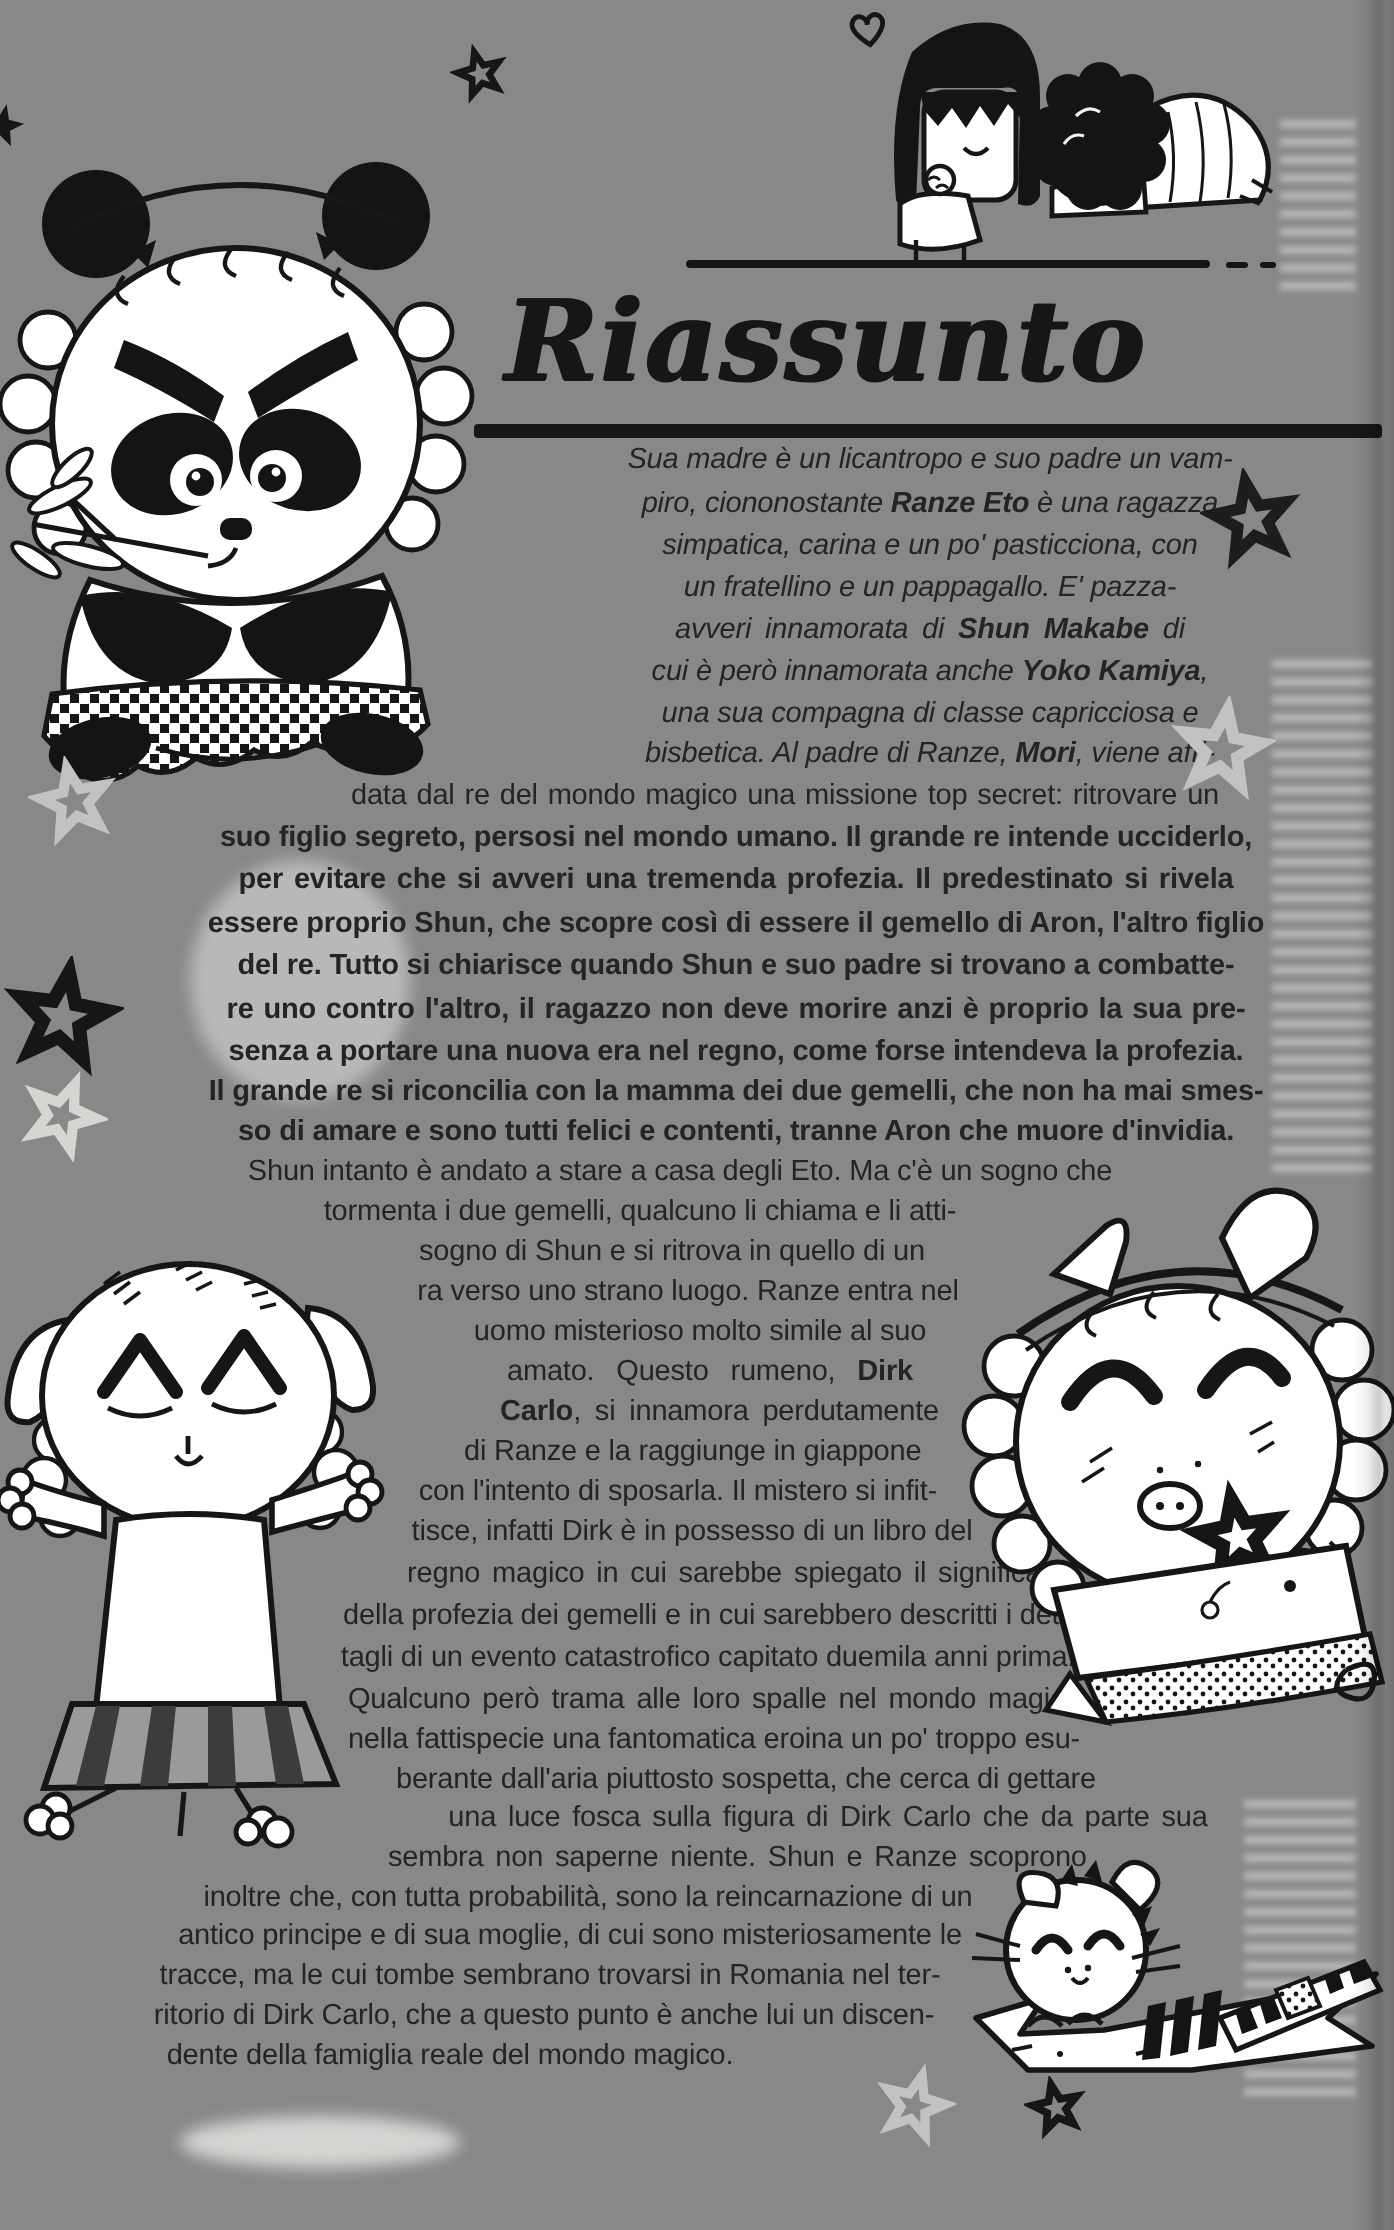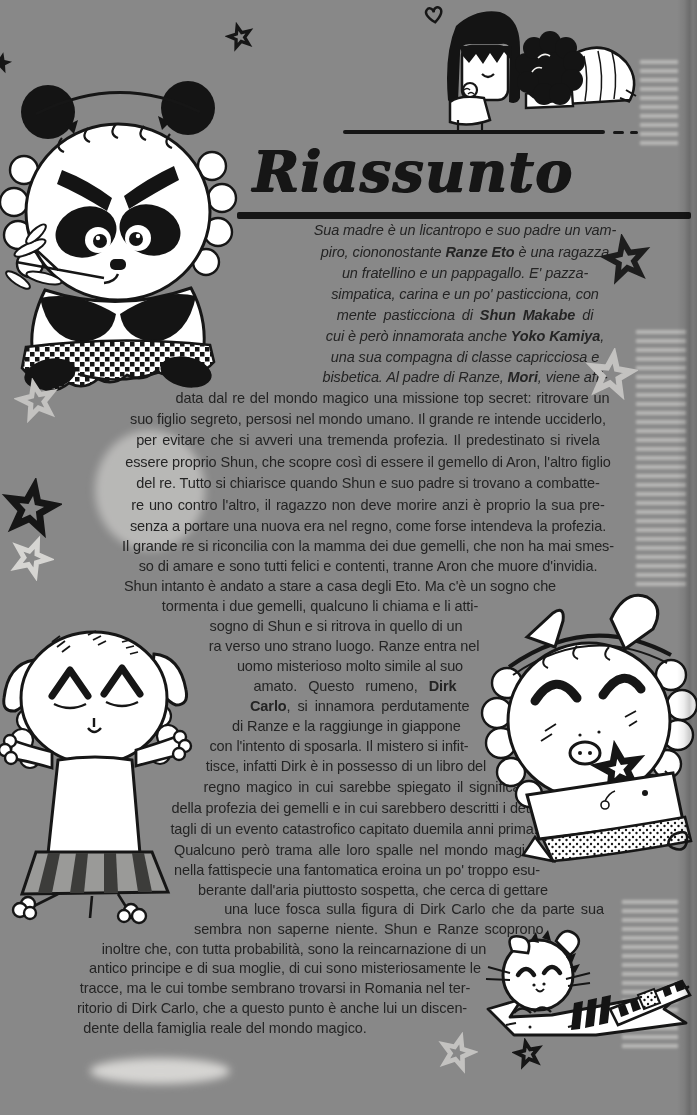--- a/index.html
+++ b/index.html
@@ -35,21 +35,21 @@
   
   #summary .line{position:absolute;white-space:nowrap;text-align:center;
     font-size:14.5px;line-height:17px;letter-spacing:-.1px;color:#242424;}
   #summary .line .b{font-weight:bold;}
   .line:nth-child(-n+8){left:240px;width:450px;font-style:italic;}
   .line:nth-child(1){top:222px}.line:nth-child(2){top:244px}
   .line:nth-child(3){top:265px}.line:nth-child(4){top:286px}
   .line:nth-child(5){top:307px;word-spacing:3px}.line:nth-child(6){top:328px}
   .line:nth-child(7){top:349px}.line:nth-child(8){top:369px}
   .line:nth-child(9){top:390px;left:120px;width:545px;word-spacing:1px}
-  .line:nth-child(n+10):nth-child(-n+17){left:72px;width:592px;}
+  .line:nth-child(n+10):nth-child(-n+17){left:72px;width:592px;font-weight:bold;}
   .line:nth-child(10){top:411px}.line:nth-child(11){top:432px;word-spacing:1.5px}
   .line:nth-child(12){top:454px}.line:nth-child(13){top:475px}
   .line:nth-child(14){top:497px;word-spacing:1px}.line:nth-child(15){top:518px}
   .line:nth-child(16){top:538px;left:66px;width:600px}
   .line:nth-child(17){top:558px}
   .line:nth-child(18){top:578px;left:76px;width:528px}
   .line:nth-child(19){top:598px;left:130px;width:380px}
   .line:nth-child(20){top:618px;left:178px;width:316px}
   .line:nth-child(21){top:638px;left:198px;width:292px}
   .line:nth-child(22){top:658px;left:234px;width:232px}
@@ -202,23 +202,23 @@
     <path d="M26,295 Q118,283 210,293 L214,310 q-14,16 -29,5 q-14,13 -29,4 q-14,12 -29,4 q-14,12 -29,4 q-14,12 -29,4 q-14,12 -29,4 L22,316 Z" fill="url(#checks)" stroke="#161616" stroke-width="2.6"></path>
 
     <path d="M78,322 Q118,334 160,320" fill="none" stroke="#161616" stroke-width="2.4"></path>
     <ellipse cx="50" cy="322" rx="26" ry="15" transform="rotate(-12 50 322)" fill="#141414"></ellipse>
     <ellipse cx="186" cy="320" rx="26" ry="15" transform="rotate(12 186 320)" fill="#141414"></ellipse>
   </svg>
 
   <div id="summary" class="abs" style="left:0;top:0;width:697px;height:1115px">
       <div class="line"><span>Sua madre è un licantropo e suo padre un vam-</span></div>
       <div class="line"><span>piro, ciononostante </span><span class="b">Ranze Eto</span><span> è una ragazza</span></div>
+      <div class="line"><span>simpatica, carina e un po' pasticciona, con</span></div>
       <div class="line"><span>un fratellino e un pappagallo. E' pazza-</span></div>
-      <div class="line"><span>simpatica, carina e un po' pasticciona, con</span></div>
-      <div class="line"><span>mente pasticciona di </span><span class="b">Shun Makabe</span><span> di</span></div>
+      <div class="line"><span>avveri innamorata di </span><span class="b">Shun Makabe</span><span> di</span></div>
       <div class="line"><span>cui è però innamorata anche </span><span class="b">Yoko Kamiya</span><span>,</span></div>
       <div class="line"><span>una sua compagna di classe capricciosa e</span></div>
       <div class="line"><span>bisbetica. Al padre di Ranze, </span><span class="b">Mori</span><span>, viene affi-</span></div>
       <div class="line"><span>data dal re del mondo magico una missione top secret: ritrovare un</span></div>
       <div class="line"><span>suo figlio segreto, persosi nel mondo umano. Il grande re intende ucciderlo,</span></div>
       <div class="line"><span>per evitare che si avveri una tremenda profezia. Il predestinato si rivela</span></div>
       <div class="line"><span>essere proprio Shun, che scopre così di essere il gemello di Aron, l'altro figlio</span></div>
       <div class="line"><span>del re. Tutto si chiarisce quando Shun e suo padre si trovano a combatte-</span></div>
       <div class="line"><span>re uno contro l'altro, il ragazzo non deve morire anzi è proprio la sua pre-</span></div>
       <div class="line"><span>senza a portare una nuova era nel regno, come forse intendeva la profezia.</span></div>

